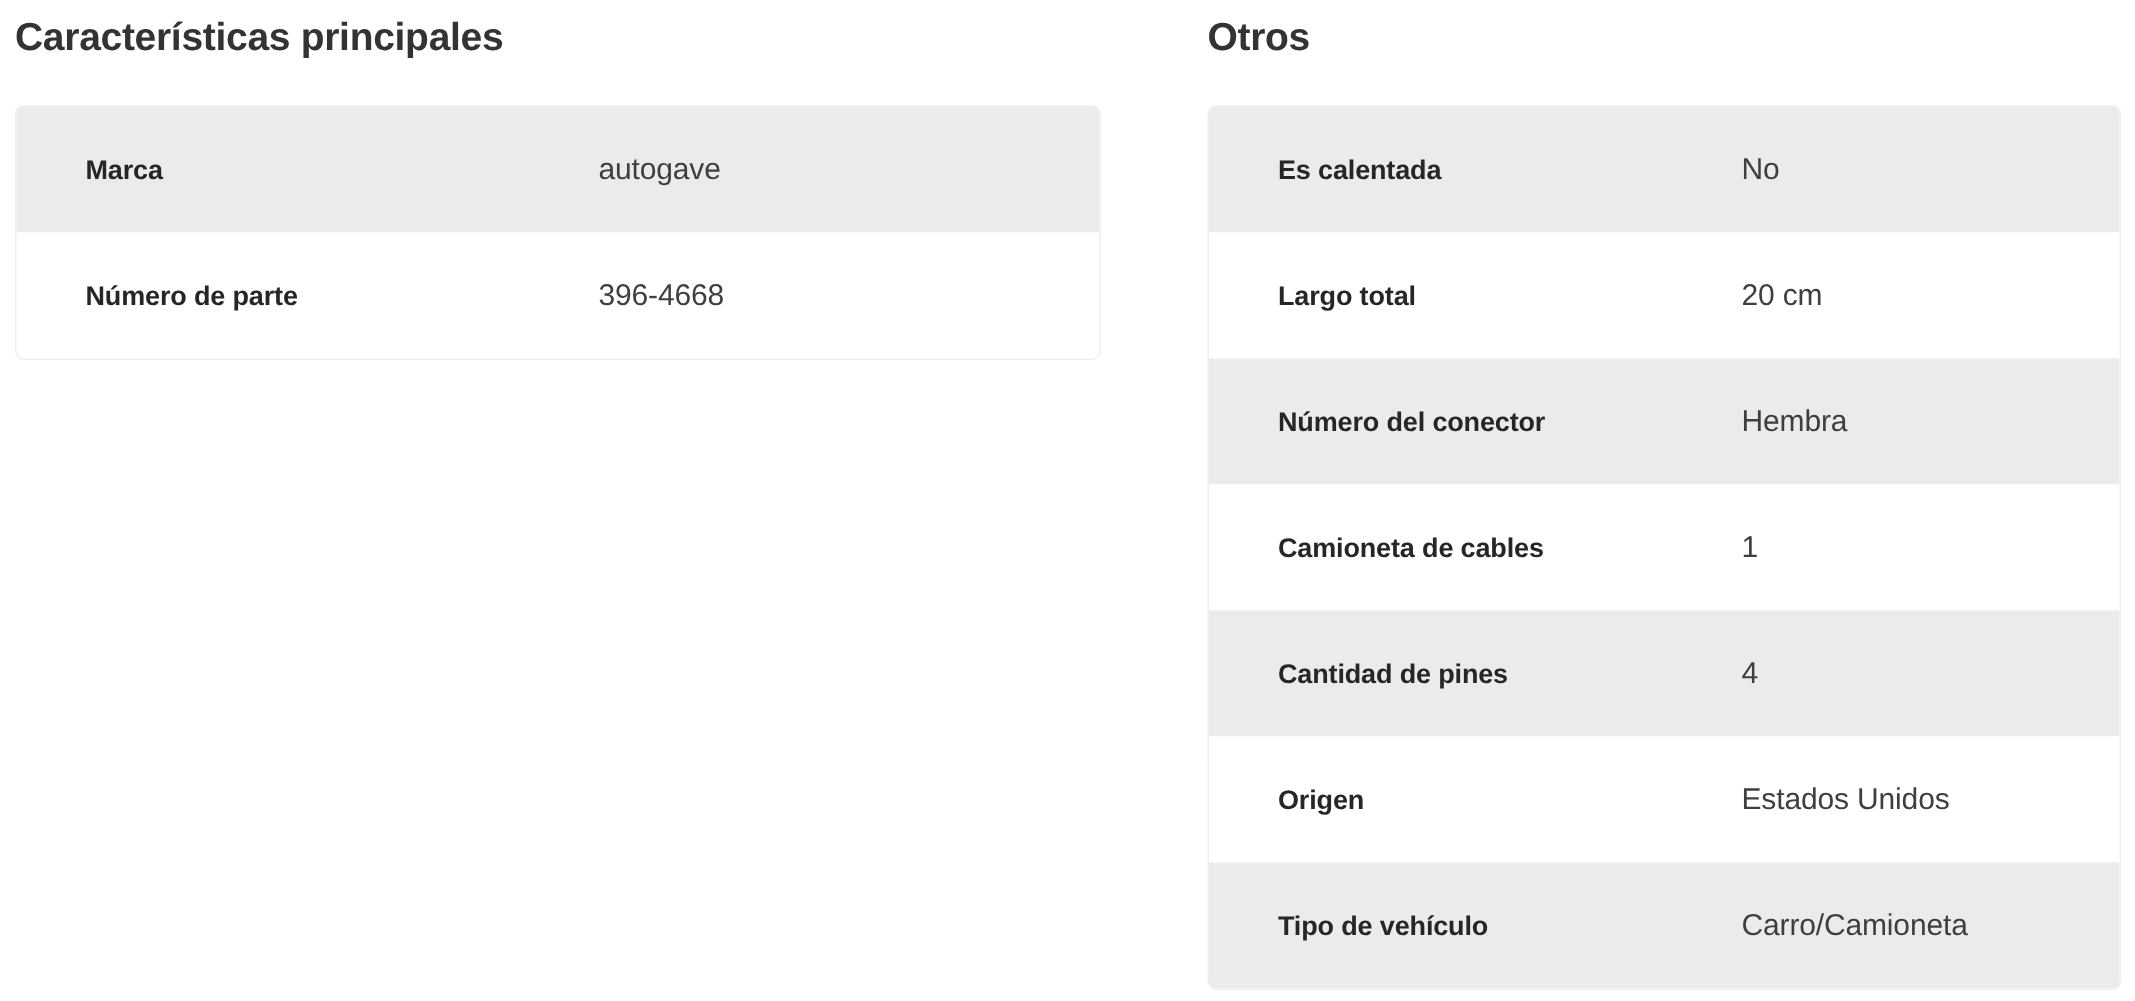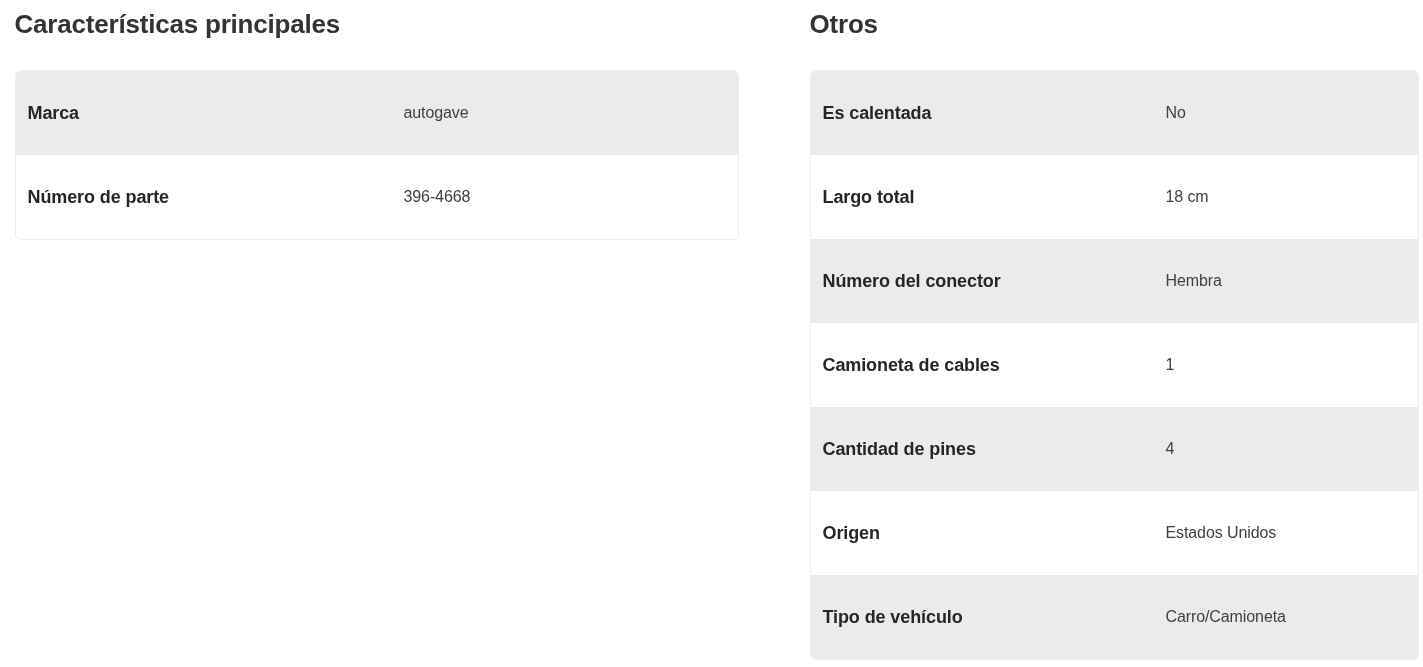--- a/index.html
+++ b/index.html
@@ -10,21 +10,20 @@
     width: 1423px;
     height: 667px;
     overflow: hidden;
     font-family: "Liberation Sans", sans-serif;
   }
   .specs-wrap {
     display: flex;
     align-items: flex-start;
     padding: 8px 0 0 10px;
     gap: 71px;
-    justify-content: center;
   }
   .spec-col-main   { width: 724px; flex: 0 0 724px; }
   .spec-col-others { width: 609px; flex: 0 0 609px; }
   .section-title {
     margin: 0 0 29px 0;
     font-size: 26px;
     line-height: 33px;
     font-weight: 600;
     color: #333333;
     letter-spacing: -0.2px;
@@ -38,30 +37,30 @@
   .spec-row {
     display: grid;
     height: 84px;
     align-items: center;
   }
   .spec-col-main   .spec-row { grid-template-columns: 388px 1fr; }
   .spec-col-others .spec-row { grid-template-columns: 334px 1fr; gap: 21px; }
   .spec-row:nth-child(odd)  { background: #ebebeb; }
   .spec-row:nth-child(even) { background: #ffffff; }
   .spec-key {
-    padding-left: 12px;
+    padding-left: 46px;
     padding-right: 16px;
     font-size: 18px;
     font-weight: 600;
     color: #262626;
     letter-spacing: -0.1px;
   }
   .spec-value {
     padding-right: 24px;
-    font-size: 16px;
+    font-size: 20px;
     font-weight: 400;
     color: #3f3f3f;
     letter-spacing: -0.1px;
   }
 </style>
 </head>
 <body>
 
 <div class="specs-wrap">
 
@@ -81,21 +80,21 @@
 
   <div class="spec-col-others">
     <h2 class="section-title">Otros</h2>
     <div class="spec-table">
       <div class="spec-row">
         <div class="spec-key">Es calentada</div>
         <div class="spec-value">No</div>
       </div>
       <div class="spec-row">
         <div class="spec-key">Largo total</div>
-        <div class="spec-value">18 cm</div>
+        <div class="spec-value">20 cm</div>
       </div>
       <div class="spec-row">
         <div class="spec-key">Número del conector</div>
         <div class="spec-value">Hembra</div>
       </div>
       <div class="spec-row">
         <div class="spec-key">Camioneta de cables</div>
         <div class="spec-value">1</div>
       </div>
       <div class="spec-row">

